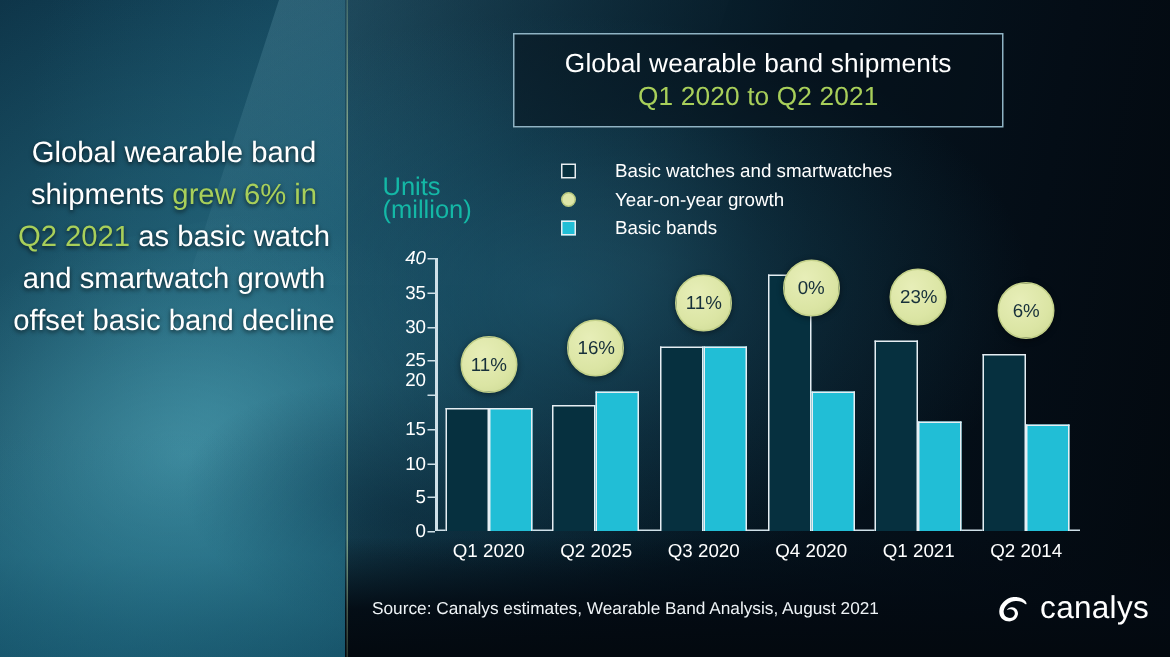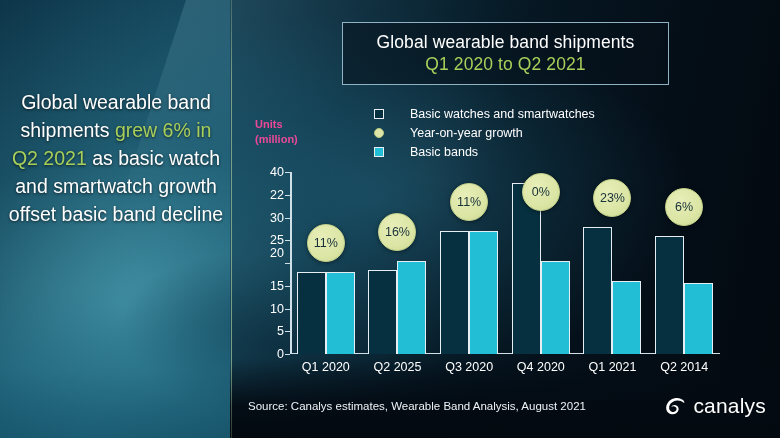--- a/index.html
+++ b/index.html
@@ -117,21 +117,21 @@
   .legend-label { font-size: 12.5px; color: #ffffff; white-space: nowrap; margin-left: 20px; }
   .sw { width: 10px; height: 10px; display: inline-block; }
   .sw-dark { background: #06303f; border: 1.2px solid #e8eef2; }
   .sw-light { background: #21bed6; border: 1.2px solid #e8eef2; }
   .sw-dot { width: 10px; height: 10px; border-radius: 50%; background: #dde6a8; border: 1px solid #b9c97f; }
 
   
   .units-label {
     position: absolute;
     left: 255px; top: 117px;
-    font-size: 11px; color: #ec4899; line-height: 15px; font-weight: bold;
+    font-size: 17px; color: #14b8a6; line-height: 15px;
   }
 
   
   #plot {
     position: absolute;
     left: 290px; top: 172px;
     width: 430px; height: 182px;
   }
   .axis-line {
     position: absolute;
@@ -251,22 +251,22 @@
     <div class="axis-line"></div>
     <div class="axis-base"></div>
     <div id="ylabels">
         <div class="ytick-label" style="top: 182px;">0</div>
         <div class="ytick-label" style="top: 159.25px;">5</div>
         <div class="ytick-label" style="top: 136.5px;">10</div>
         <div class="ytick-label" style="top: 113.75px;">15</div>
         <div class="ytick-label" style="top: 81px;">20</div>
         <div class="ytick-label" style="top: 68.25px;">25</div>
         <div class="ytick-label" style="top: 45.5px;">30</div>
-        <div class="ytick-label" style="top: 22.75px;">22</div>
-        <div class="ytick-label" style="top: 0px;">40</div>
+        <div class="ytick-label" style="top: 22.75px;">35</div>
+        <div class="ytick-label" style="top: 0px; font-style: italic;">40</div>
       </div>
     <div id="ticks">
         <div class="tick" style="top: 182px;"></div>
         <div class="tick" style="top: 159.25px;"></div>
         <div class="tick" style="top: 136.5px;"></div>
         <div class="tick" style="top: 113.75px;"></div>
         <div class="tick" style="top: 91px;"></div>
         <div class="tick" style="top: 68.25px;"></div>
         <div class="tick" style="top: 45.5px;"></div>
         <div class="tick" style="top: 22.75px;"></div>

